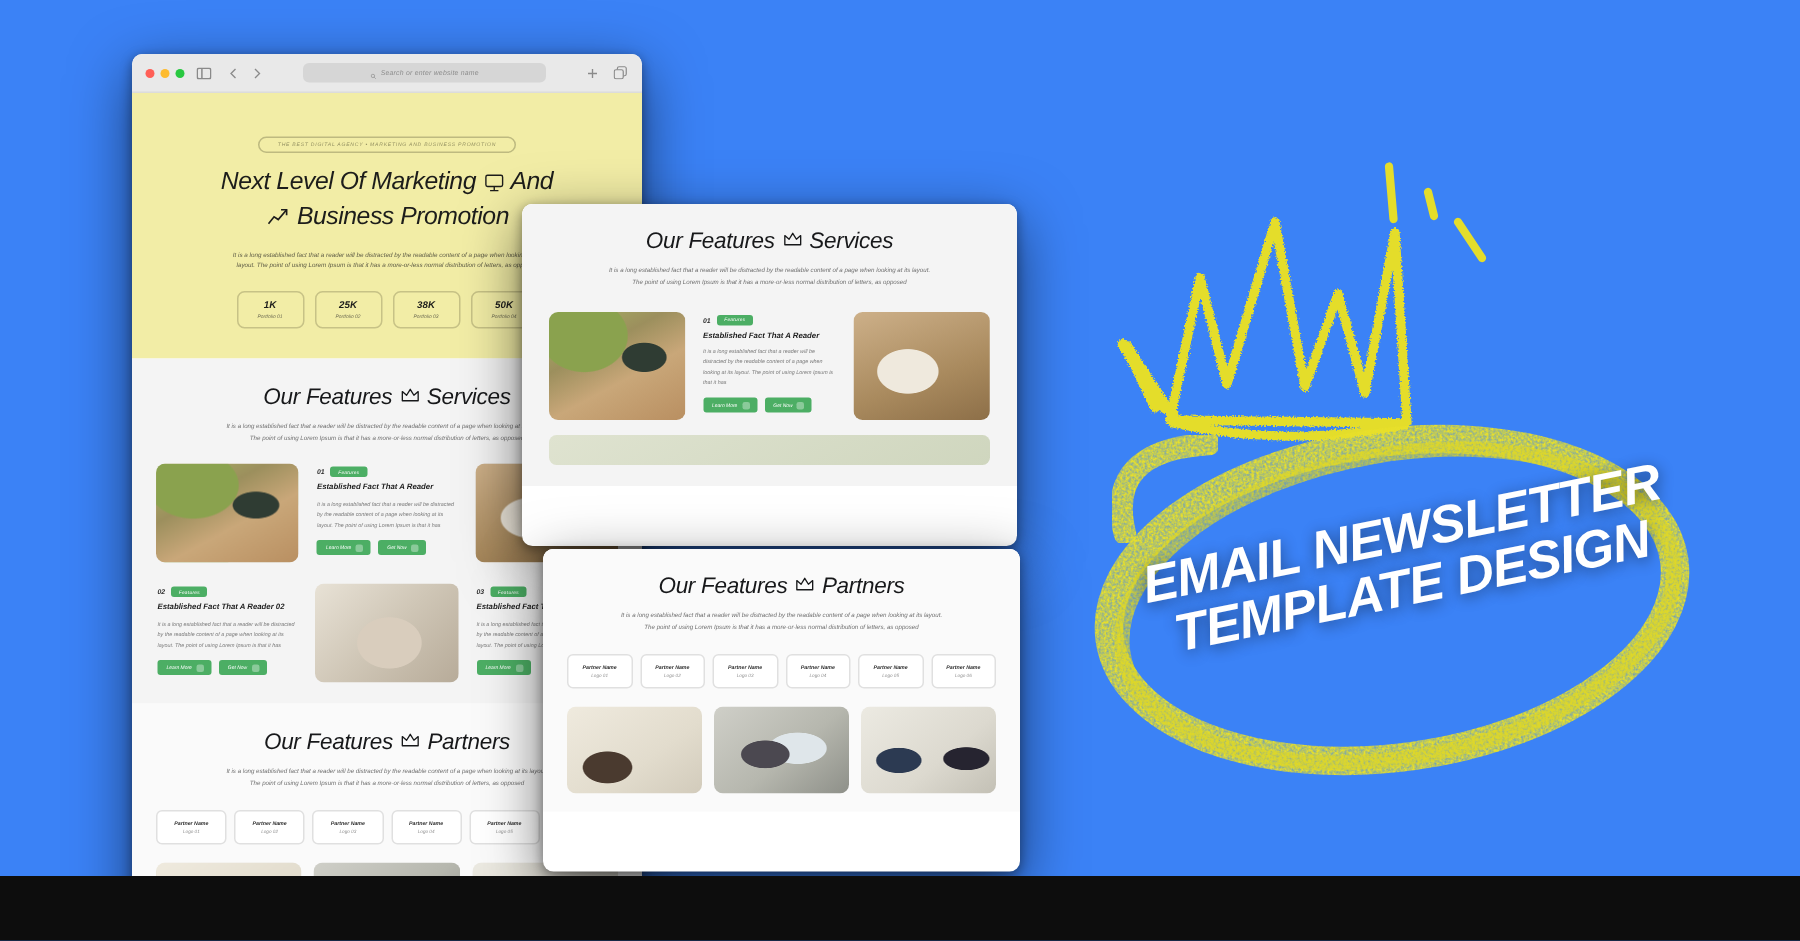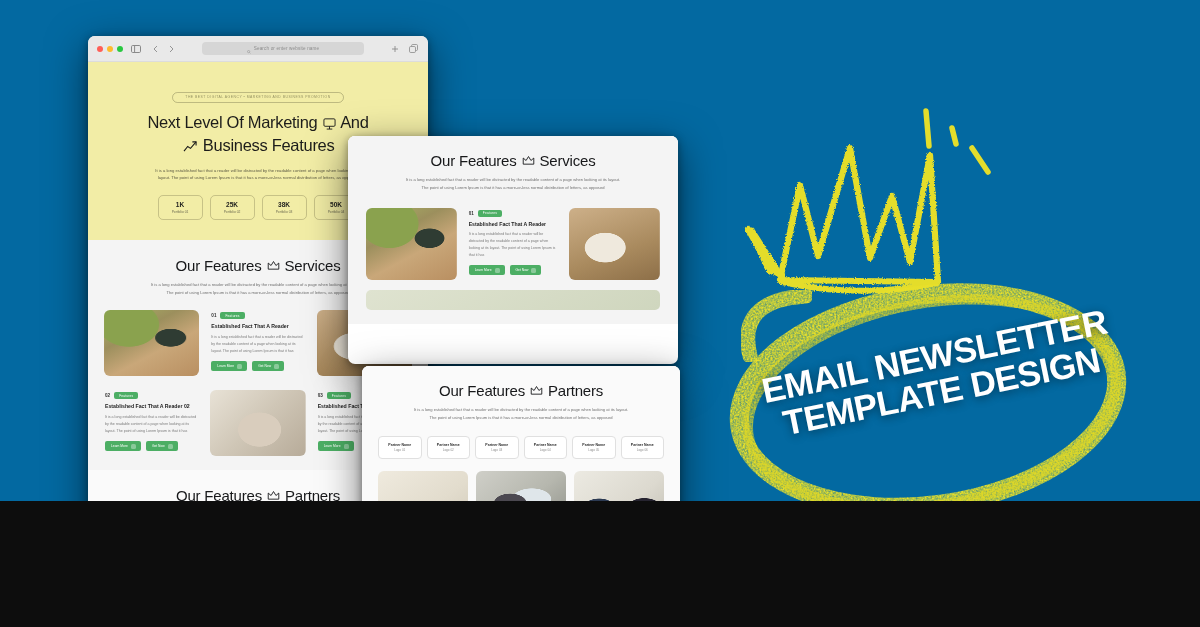--- a/index.html
+++ b/index.html
@@ -6,23 +6,24 @@
 
   html, body {
     width: 1200px; height: 627px;
     overflow: hidden;
     background: #0d0d0d;
     font-family: "Liberation Sans", sans-serif;
   }
 
   #stage {
     position: relative;
-    width: 1200px; height: 501px;
-    background: #0369a1;
+    width: 1200px; height: 584px;
+    background: #3b82f6;
     overflow: hidden;
+    font-style: italic;
   }
 
   
   .browser {
     position: absolute;
     background: #ffffff;
     border-radius: 7px;
     overflow: hidden;
     box-shadow: 0 12px 40px rgba(0,0,0,0.55), 0 2px 8px rgba(0,0,0,0.4);
   }
@@ -363,21 +364,21 @@
               </svg>
           </span>
           <span>And</span>
           <br>
           <span class="ico-inline">
             <svg width="15" height="13" viewBox="0 0 16 14">
                 <polyline points="1,12 5,7 8,9 14,2" fill="none" stroke="#1d1d1b" stroke-width="1.2"></polyline>
                 <polyline points="10,2 14,2 14,6" fill="none" stroke="#1d1d1b" stroke-width="1.2"></polyline>
               </svg>
           </span>
-          <span>Business Features</span>
+          <span>Business Promotion</span>
         </h1>
         <p class="hero-sub">It is a long established fact that a reader will be distracted by the readable content of a page when looking at its layout. The point of using Lorem Ipsum is that it has a more-or-less normal distribution of letters, as opposed</p>
         <div class="stats">
           <div class="stat">
             <div class="num">1K</div>
             <div class="lbl">Portfolio 01</div>
           </div>
           <div class="stat">
             <div class="num">25K</div>
             <div class="lbl">Portfolio 02</div>

